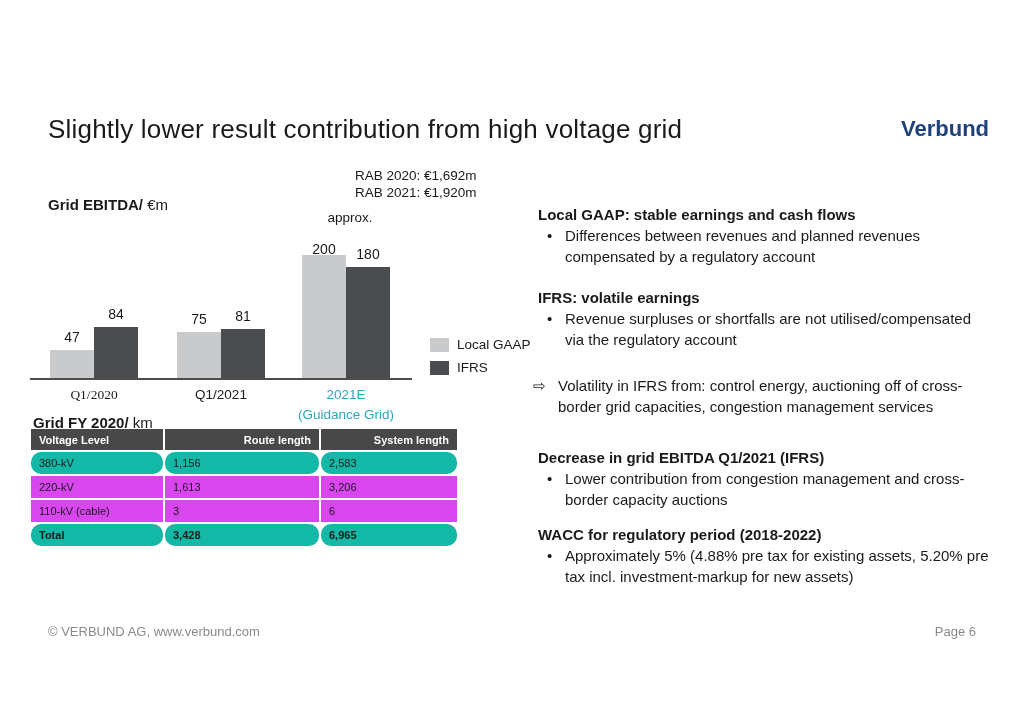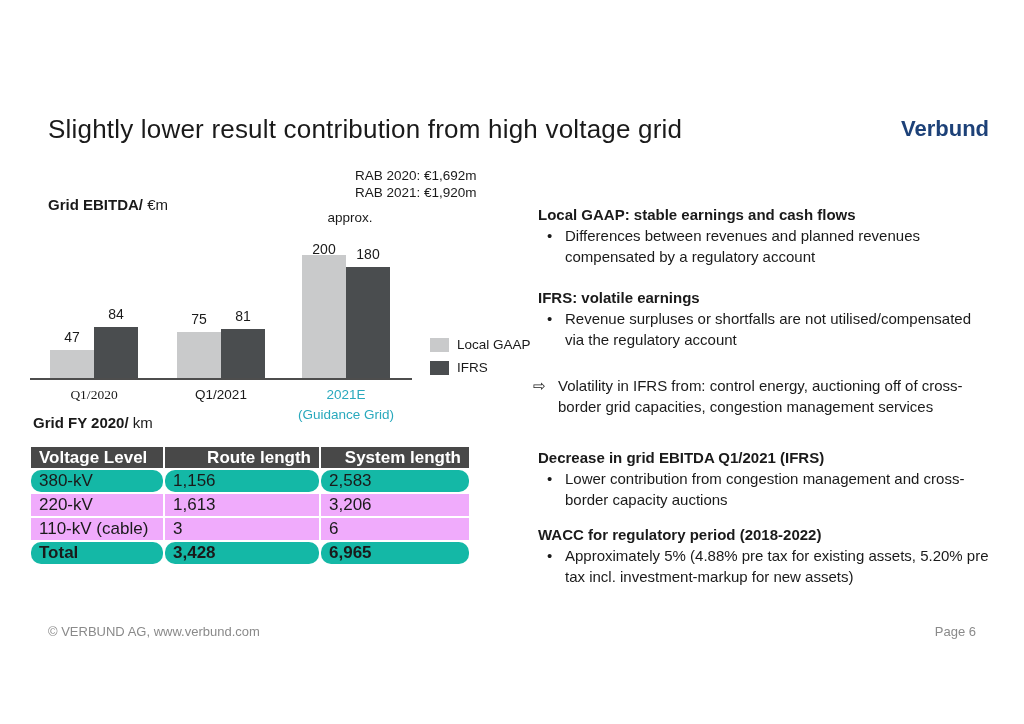--- a/index.html
+++ b/index.html
@@ -48,35 +48,35 @@
   .cat-2 { left: 151px; }
   .cat-3 { left: 276px; }
   .legend { position: absolute; left: 430px; top: 337px; font-size: 13.5px; }
   .legend-row { display: flex; align-items: center; margin-bottom: 8px; }
   .legend-swatch { width: 19px; height: 14px; margin-right: 8px; flex: 0 0 auto; }
 
   
   .tbl-title { position: absolute; left: 33px; top: 414px; font-size: 15px; }
   .tbl-title .b { font-weight: 700; }
   table.grid {
-    position: absolute; left: 29px; top: 445px;
+    position: absolute; left: 29px; top: 427px;
     border-collapse: separate; border-spacing: 2px;
-    font-size: 17px;
+    font-size: 11px;
   }
   table.grid th {
     background: #484848; color: #ffffff; font-weight: 700;
     height: 21px; padding: 0 8px; text-align: right; white-space: nowrap;
   }
   table.grid th.c0 { text-align: left; }
   table.grid td { height: 22px; padding: 0 8px; text-align: left; white-space: nowrap; }
   table.grid td.c0 { text-align: left; }
   tr.shade-dark td { background: #14b8a6; border-radius: 10px; }
-  tr.shade-light td { background: #f0abfc; }
+  tr.shade-light td { background: #d946ef; }
   tr.total-row td { font-weight: 700; }
-  .colw0 { width: 132px; } .colw1 { width: 154px; } .colw2 { width: 148px; }
+  .colw0 { width: 132px; } .colw1 { width: 154px; } .colw2 { width: 136px; }
 
   
   .rc-section { position: absolute; left: 538px; width: 472px; font-size: 15px; line-height: 21px; }
   .rc-head { font-weight: 700; }
   .rc-bullet { position: relative; padding-left: 27px; white-space: pre-line; }
   .rc-bullet .marker { position: absolute; left: 9px; top: 0; }
   .rc-arrow { position: relative; padding-left: 25px; white-space: pre-line; margin-left: -5px; }
   .rc-arrow .marker { position: absolute; left: 0; top: 0; }
   .sec-0 { top: 204px; }
   .sec-1 { top: 287px; }

